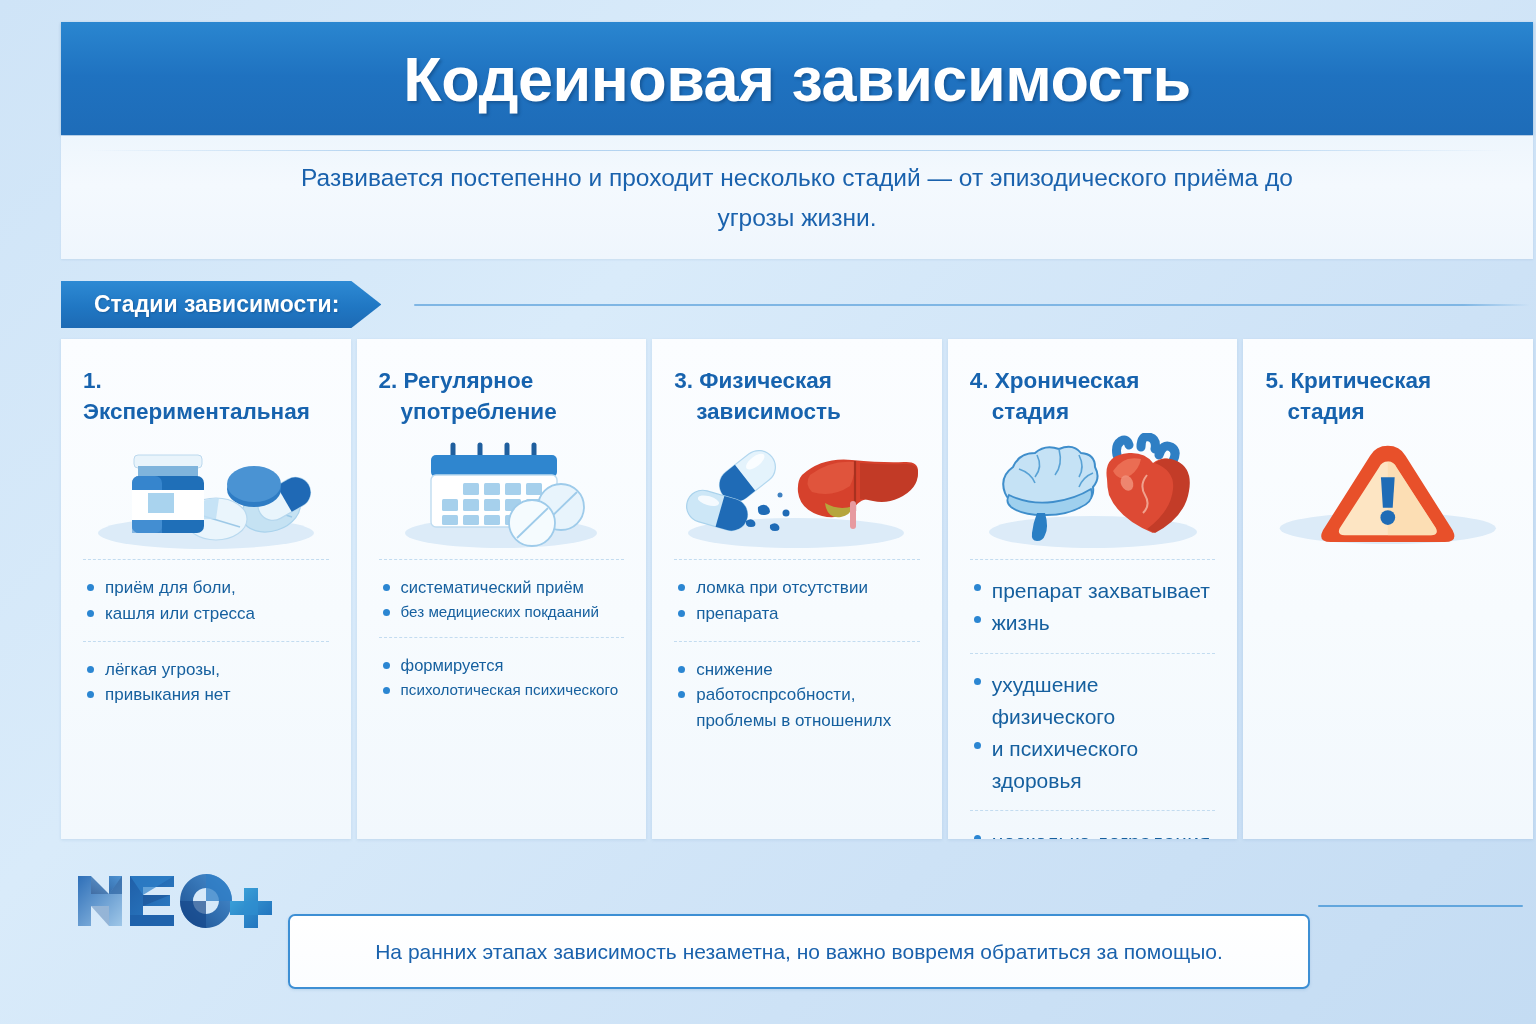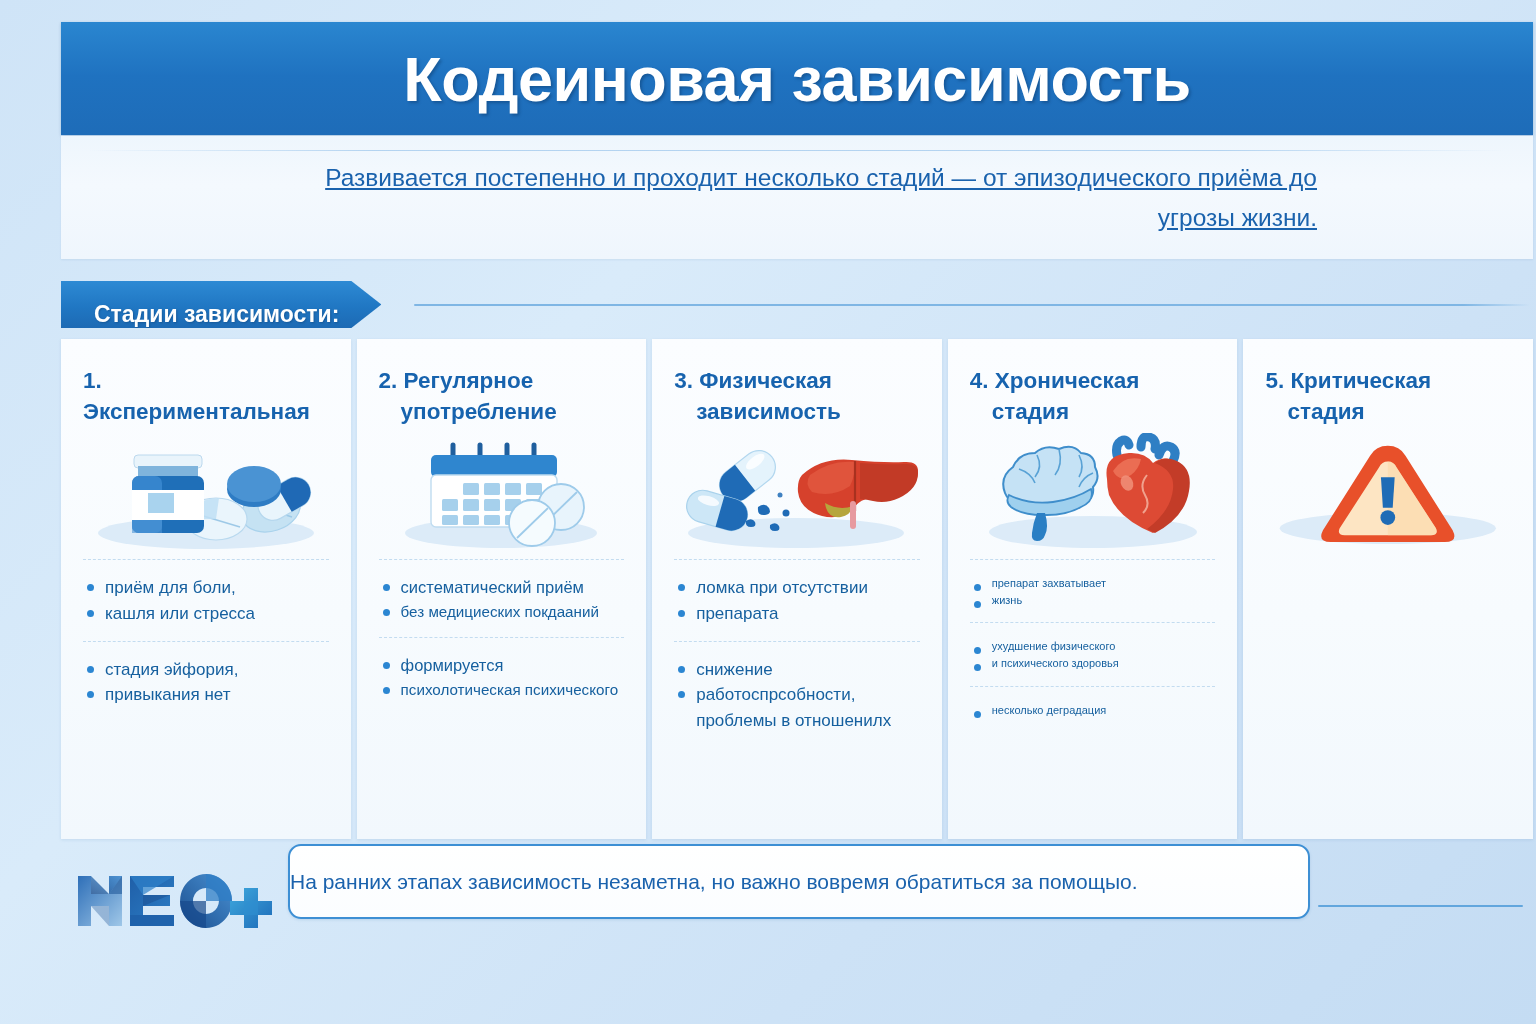--- a/index.html
+++ b/index.html
@@ -64,35 +64,34 @@
     content: "";
     position: absolute;
     left: 28px; right: 28px; top: 14px;
     height: 1px;
     background: linear-gradient(90deg, rgba(160,200,236,0) 0%, rgba(160,200,236,.75) 20%, rgba(160,200,236,.75) 80%, rgba(160,200,236,0) 100%);
   }
   .subtitle-text {
     color: #1a62ad;
     font-size: 24.5px;
     line-height: 1.62;
-    text-align: right;
+    text-align: center;
     max-width: 1040px;
     font-weight: normal;
-    text-decoration: underline;
   }
 
   
   .section-banner {
     position: absolute;
     left: 33px;
     top: 281px;
     height: 47px;
     padding: 0 42px 0 33px;
     display: flex;
-    align-items: flex-end;
+    align-items: center;
     background: linear-gradient(180deg, #2d8ad4 0%, #2077c3 55%, #1d6ab4 100%);
     clip-path: polygon(0 0, calc(100% - 30px) 0, 100% 50%, calc(100% - 30px) 100%, 0 100%);
     box-shadow: 0 1px 2px rgba(20,70,120,.25);
   }
   .section-banner-label {
     color: #ffffff;
     font-size: 23px;
     font-weight: bold;
     white-space: nowrap;
     text-shadow: 1px 1px 2px rgba(10,50,95,.35);
@@ -164,43 +163,43 @@
     left: 4px;
     top: 9px;
     width: 7px;
     height: 7px;
     border-radius: 50%;
     background: #2b86d2;
   }
 
   
   .card.c2 .bullet { font-size: 16.5px; }
-  .card.c4 .bullet { font-size: 11px; }
+  .card.c4 .bullet { font-size: 21px; }
   .card.c5 .bullet { font-size: 16.5px; }
 
   
   .footer-logo {
     position: absolute;
     left: 46px;
     top: 866px;
     width: 200px;
     height: 70px;
   }
   .footer-note {
     position: absolute;
     left: 260px;
-    top: 844px;
+    top: 914px;
     width: 1022px;
     height: 75px;
     background: linear-gradient(180deg, #ffffff 0%, #fbfdff 100%);
     border: 2px solid #3d8fd4;
-    border-radius: 13px;
+    border-radius: 7px;
     display: flex;
     align-items: center;
-    justify-content: flex-start;
+    justify-content: center;
     box-shadow: 0 1px 3px rgba(50,110,170,.16);
   }
   .footer-note-text {
     color: #1a62ad;
     font-size: 21px;
     text-align: center;
   }
   .footer-rule {
     position: absolute;
     left: 1290px;
@@ -262,21 +261,21 @@
             <rect x="46" y="87" width="30" height="13" fill="#4d95d5" opacity=".6"></rect>
           </g>
         </svg>
       </div>
       <div class="bullets">
         <div class="bullet-row">
           <div class="bullet">приём для боли,</div>
           <div class="bullet" style="padding-left:22px">кашля или стресса</div>
         </div>
         <div class="bullet-row">
-          <div class="bullet">стадия эйфория,</div>
+          <div class="bullet">лёгкая угрозы,</div>
           <div class="bullet" style="padding-left:22px">привыкания нет</div>
         </div>
       </div>
     </div>
 
     <div class="card c2">
       <div class="card-title">
         <span>2. Регулярное</span>
         <span class="t2">употребление</span>
       </div>

